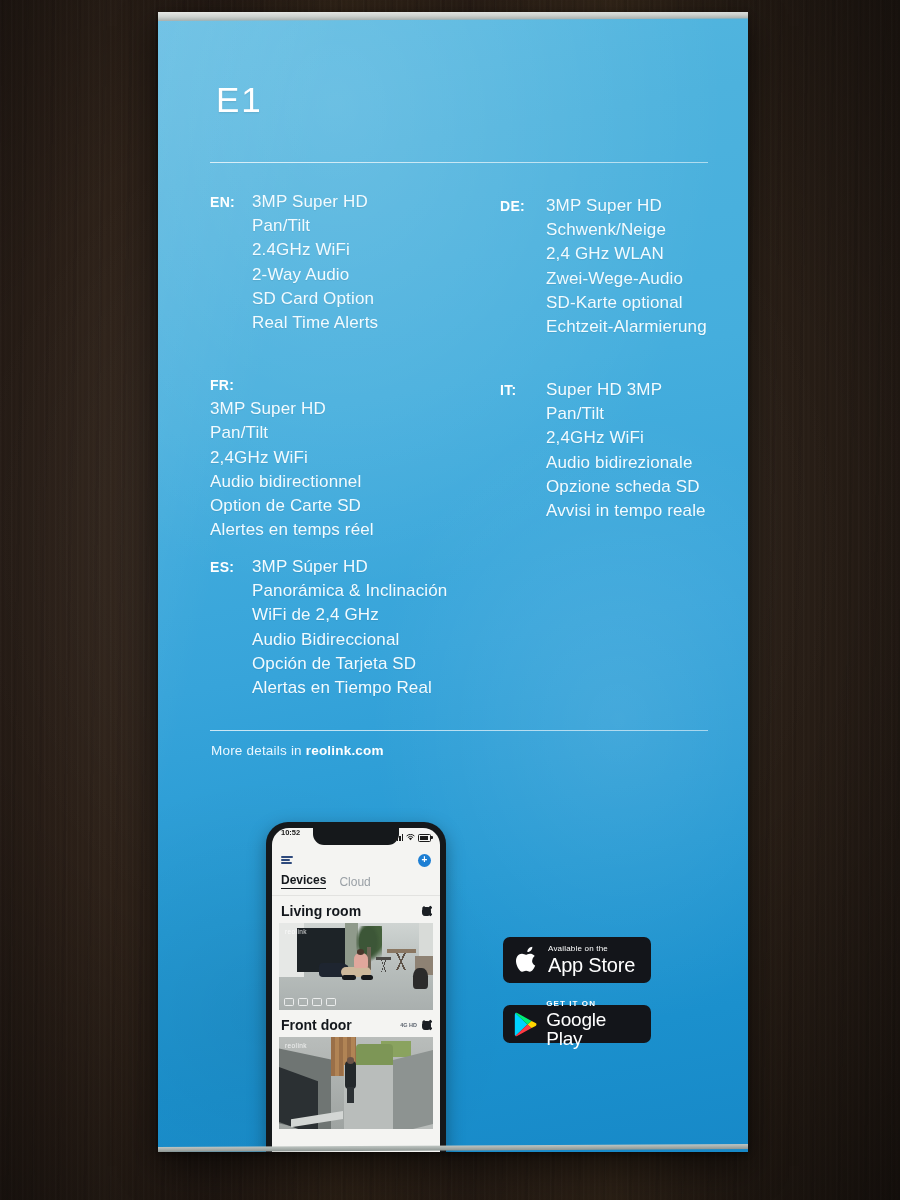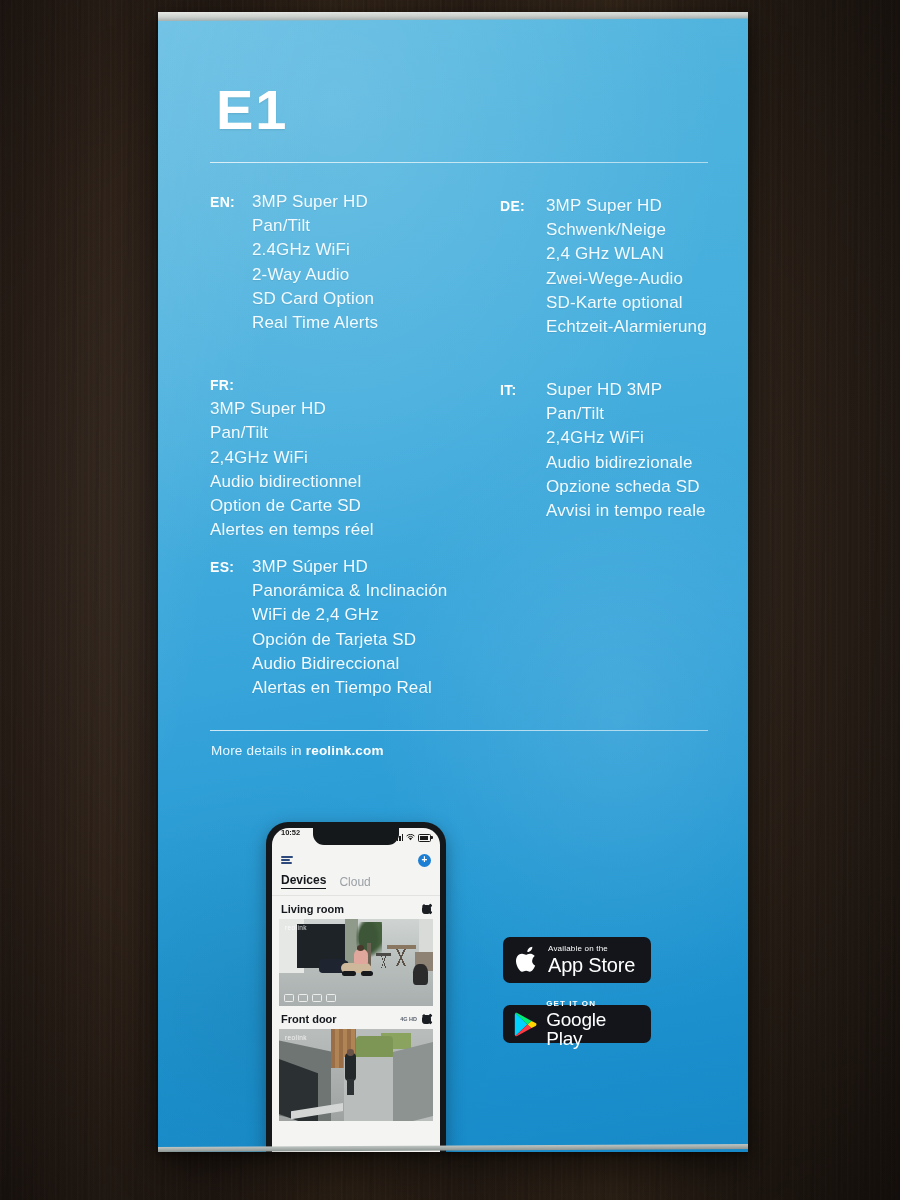--- a/index.html
+++ b/index.html
@@ -75,21 +75,21 @@
     position:absolute;left:0;bottom:0;width:100%;height:5px;
     background:linear-gradient(180deg,#bfc6c3 0%, #8e9693 100%);
     transform:skewY(-0.3deg);transform-origin:left bottom;
   }
 
   
   .content{position:absolute;inset:0;}
 
   .title{
     position:absolute;left:58px;top:70px;
-    font-size:56px;font-weight:700;color:#ffffff;letter-spacing:2px;
+    font-size:35px;font-weight:400;color:#ffffff;letter-spacing:2px;
     line-height:1;
     text-shadow:0 1px 2px rgba(0,0,0,.10);
   }
   .rule{
     position:absolute;left:52px;width:498px;height:1px;
     background:linear-gradient(90deg, rgba(255,255,255,.75), rgba(255,255,255,.55));
   }
   .rule.top{top:150px;}
   .rule.bottom{top:718px;}
 
@@ -169,21 +169,21 @@
   }
   .tabs{display:flex;gap:13px;padding:0 9px;align-items:flex-end;height:16px;}
   .tab{font-size:12px;color:#9aa0a6;}
   .tab.active{color:#14181d;font-weight:700;border-bottom:1.6px solid #14181d;padding-bottom:1px;}
   .divider{height:1px;background:#e2e2e0;margin:6px 0 0 0;}
 
   .devrow{
     display:flex;align-items:center;justify-content:space-between;
     padding:7px 9px 4px 9px;
   }
-  .devname{font-size:11px;font-weight:700;color:#14181d;}
+  .devname{font-size:14px;font-weight:700;color:#14181d;}
   .devicons{display:flex;align-items:center;gap:5px;}
   .gear{
     width:9px;height:9px;border-radius:50%;
     background:
       radial-gradient(circle at 50% 50%, transparent 0 1.8px, #1b1f24 1.8px 9px);
     box-shadow:0 0 0 1px #1b1f24 inset;
     position:relative;
   }
   .gear::before,.gear::after{
     content:"";position:absolute;left:50%;top:50%;width:11.5px;height:3px;
@@ -309,22 +309,22 @@
             <span>Avvisi in tempo reale</span>
           </div>
         </div>
 
         <div class="specblock b-es">
           <div class="lang">ES:</div>
           <div class="lines">
             <span>3MP Súper HD</span>
             <span>Panorámica &amp; Inclinación</span>
             <span>WiFi de 2,4 GHz</span>
+            <span>Audio Bidireccional</span>
             <span>Opción de Tarjeta SD</span>
-            <span>Audio Bidireccional</span>
             <span>Alertas en Tiempo Real</span>
           </div>
         </div>
 
       </div>
 
       <div class="rule bottom"></div>
 
       <div class="more"><span>More details in </span><b>reolink.com</b></div>
 

